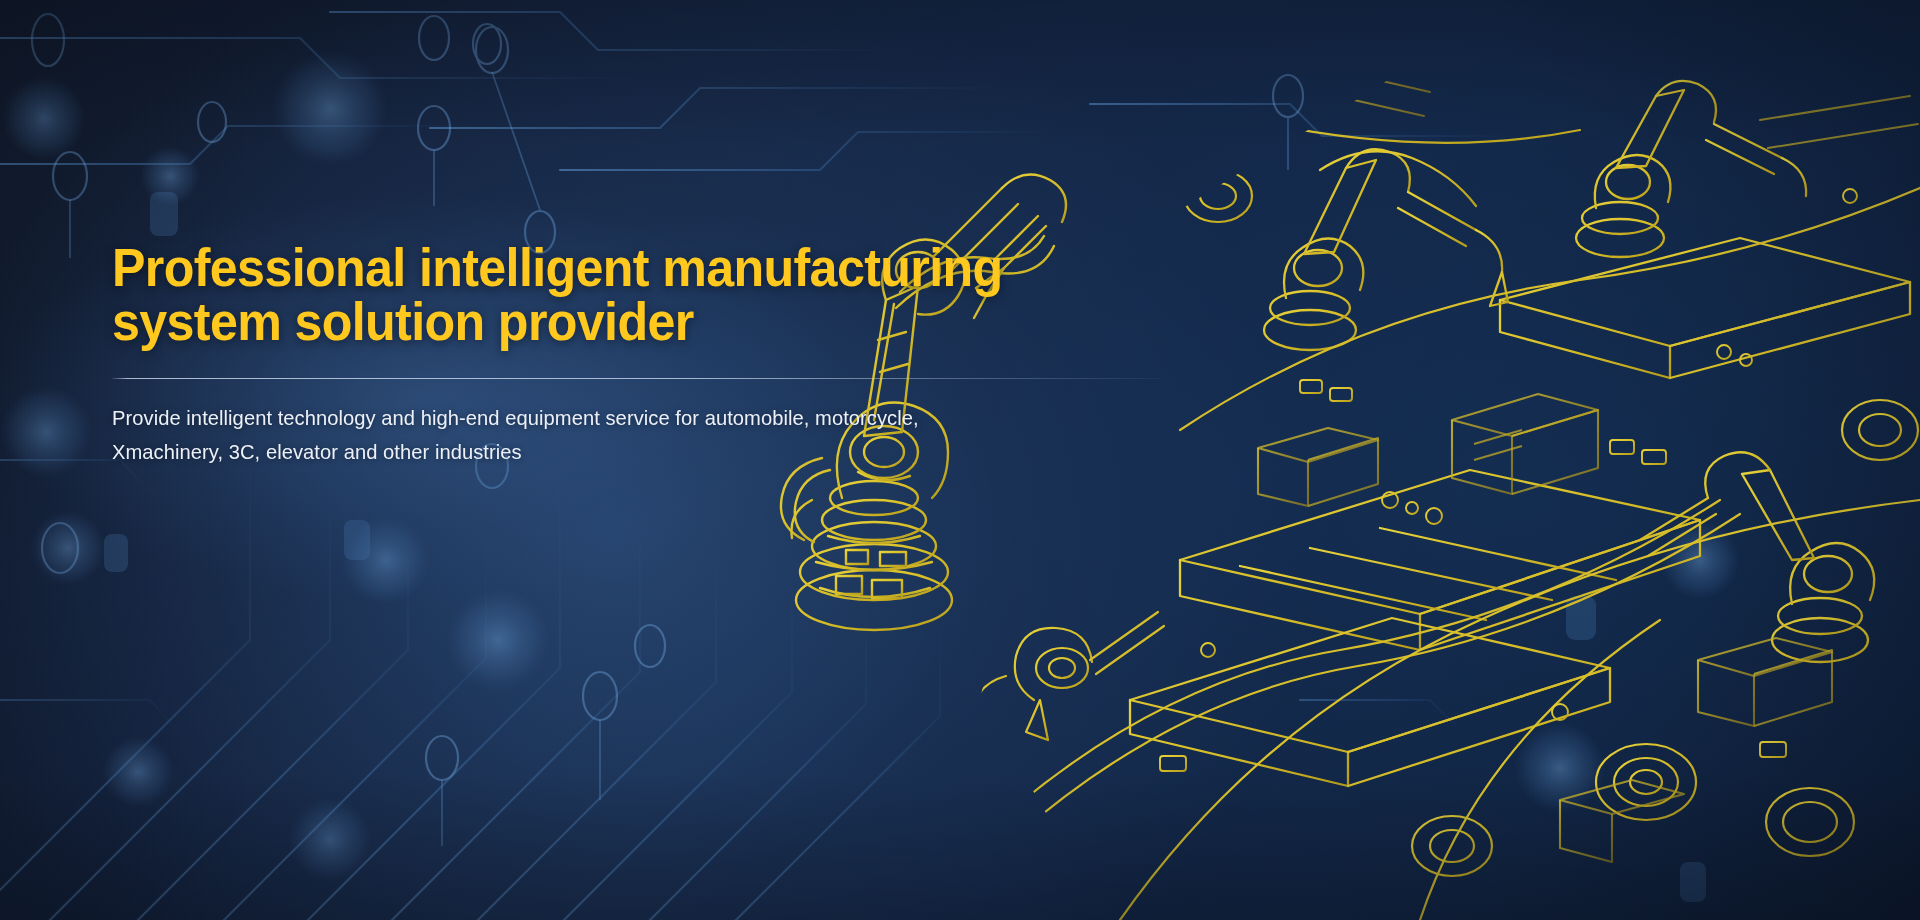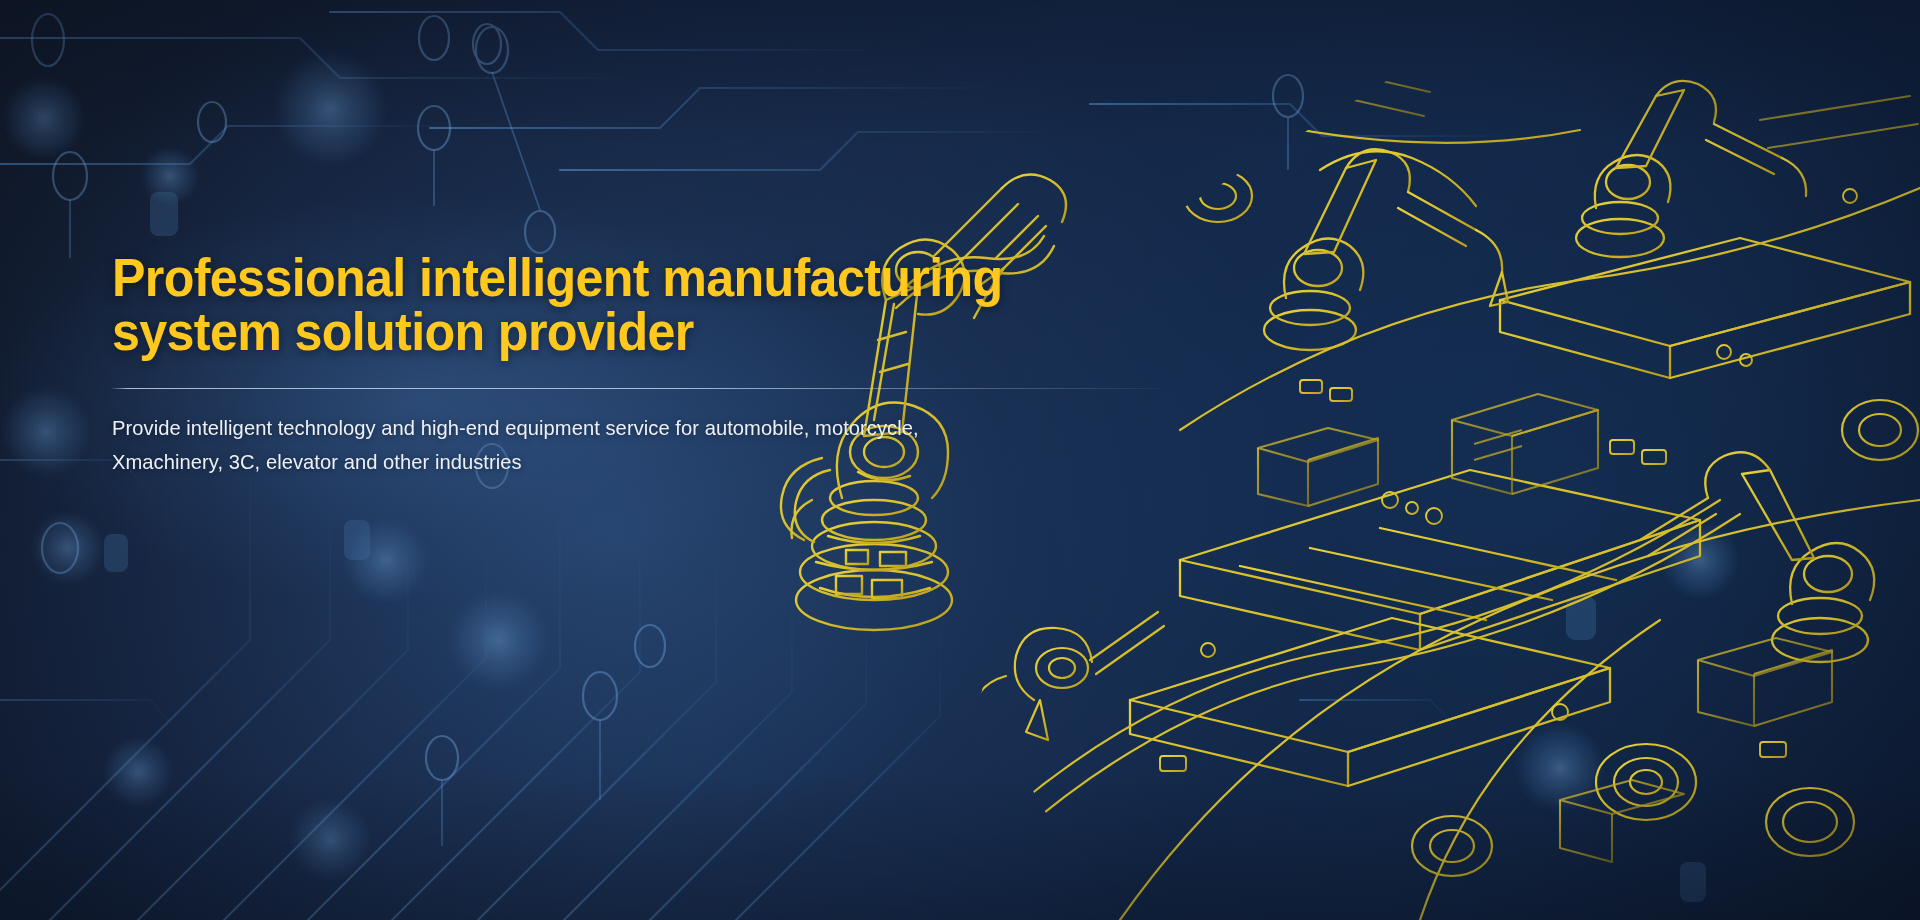--- a/index.html
+++ b/index.html
@@ -41,21 +41,21 @@
     position:absolute;
     left:-120px; top:120px;
     width:1180px; height:560px;
     pointer-events:none;
     background:radial-gradient(ellipse 560px 270px at 46% 50%, rgba(62,104,158,0.42) 0%, rgba(46,82,132,0.18) 50%, rgba(30,56,96,0) 76%);
   }
 
   
   .copy {
     position:absolute;
-    left:112px; top:250px;
+    left:112px; top:240px;
     width:1060px;
   }
 
   .headline {
     font-family:"Liberation Sans Narrow", "Liberation Sans", sans-serif;
     font-weight:bold;
     font-size:54px;
     line-height:1.0;
     letter-spacing:-0.7px;
     color:#FFC81E;

